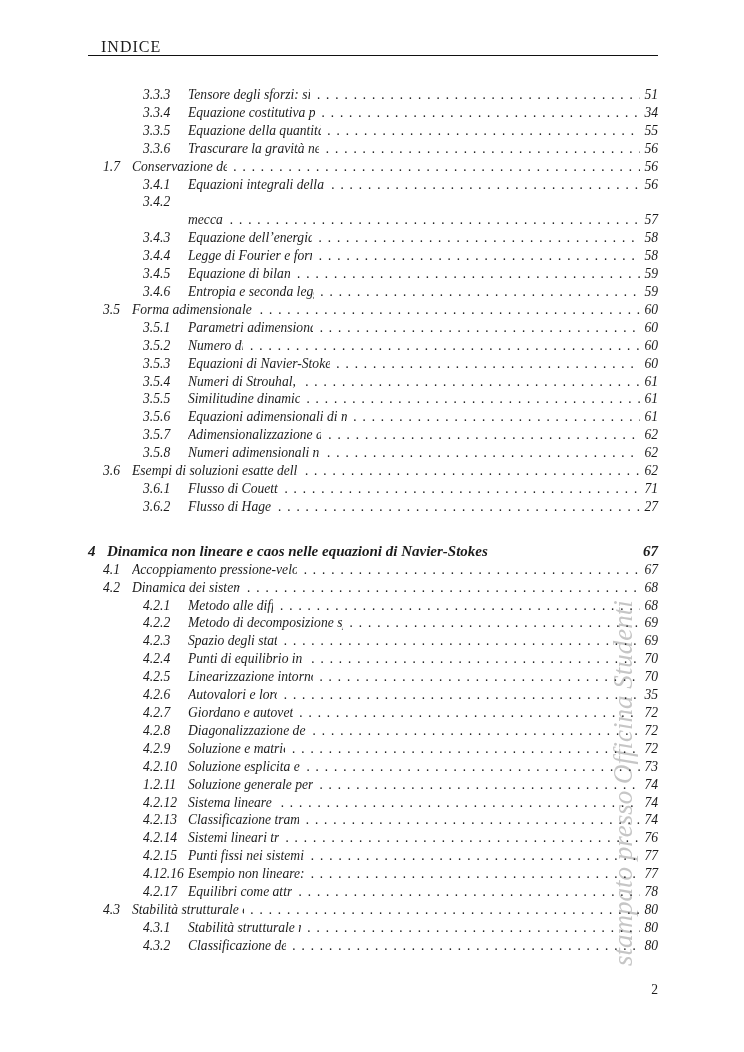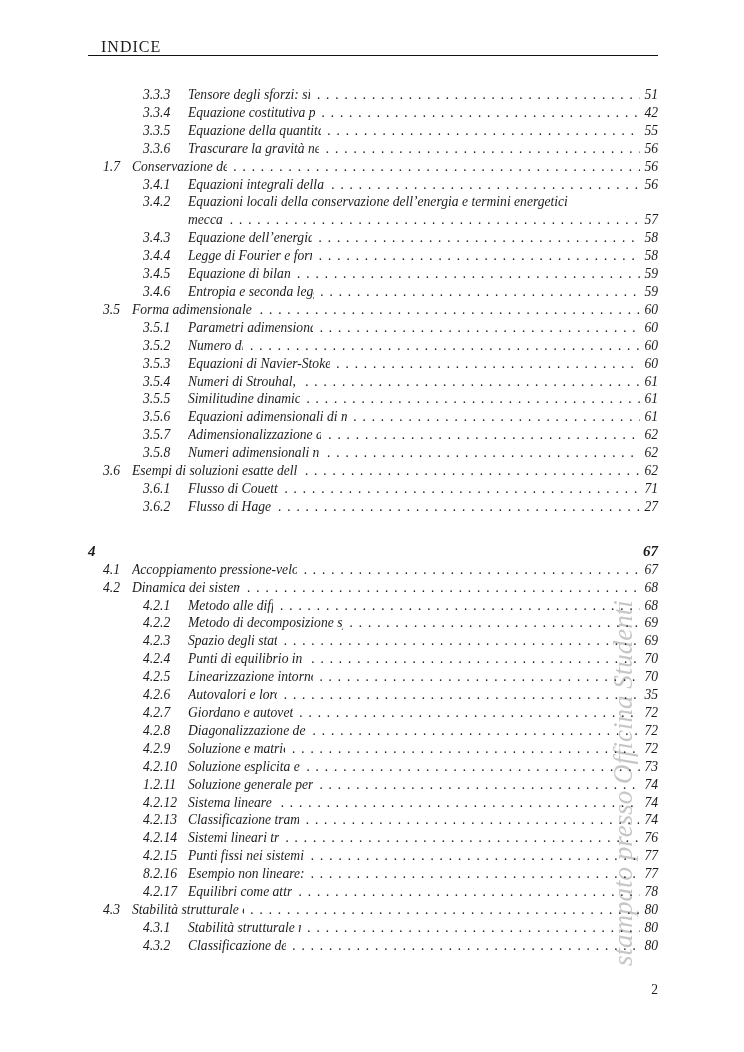--- a/index.html
+++ b/index.html
@@ -83,21 +83,21 @@
       <div class="row level-subsection">
         <span class="num">3.3.3</span>
         <span class="title">Tensore degli sforzi: simmetria e componenti</span>
         <span class="leader">. . . . . . . . . . . . . . . . . . . . . . . . . . . . . . . . . . . . . . . . . . . . . . . . . . . . . . . . . . . . . . . . . . . . . .</span>
         <span class="page-no">51</span>
       </div>
       <div class="row level-subsection">
         <span class="num">3.3.4</span>
         <span class="title">Equazione costitutiva per un fluido newtoniano</span>
         <span class="leader">. . . . . . . . . . . . . . . . . . . . . . . . . . . . . . . . . . . . . . . . . . . . . . . . . . . . . . . . . . . . . . . . . . . . . .</span>
-        <span class="page-no">42</span>
+        <span class="page-no">34</span>
       </div>
       <div class="row level-subsection">
         <span class="num">3.3.5</span>
         <span class="title">Equazione della quantità di moto di Navier-Stokes</span>
         <span class="leader">. . . . . . . . . . . . . . . . . . . . . . . . . . . . . . . . . . . . . . . . . . . . . . . . . . . . . . . . . . . . . . . . . . . . . .</span>
         <span class="page-no">55</span>
       </div>
       <div class="row level-subsection">
         <span class="num">3.3.6</span>
         <span class="title">Trascurare la gravità nei flussi a densità costante</span>
@@ -111,21 +111,20 @@
         <span class="page-no">56</span>
       </div>
       <div class="row level-subsection">
         <span class="num">3.4.1</span>
         <span class="title">Equazioni integrali della conservazione dell’energia</span>
         <span class="leader">. . . . . . . . . . . . . . . . . . . . . . . . . . . . . . . . . . . . . . . . . . . . . . . . . . . . . . . . . . . . . . . . . . . . . .</span>
         <span class="page-no">56</span>
       </div>
       <div class="row level-subsection">
         <span class="num">3.4.2</span>
-        <span class="title">Equazioni locali della conservazione dell’energia e termini energetici</span>
       </div>
       <div class="row level-subsection">
         <span class="num"></span>
         <span class="title">meccanici</span>
         <span class="leader">. . . . . . . . . . . . . . . . . . . . . . . . . . . . . . . . . . . . . . . . . . . . . . . . . . . . . . . . . . . . . . . . . . . . . .</span>
         <span class="page-no">57</span>
       </div>
       <div class="row level-subsection">
         <span class="num">3.4.3</span>
         <span class="title">Equazione dell’energia interna e dissipazione</span>
@@ -217,20 +216,21 @@
         <span class="page-no">71</span>
       </div>
       <div class="row level-subsection">
         <span class="num">3.6.2</span>
         <span class="title">Flusso di Hagen-Poiseuille</span>
         <span class="leader">. . . . . . . . . . . . . . . . . . . . . . . . . . . . . . . . . . . . . . . . . . . . . . . . . . . . . . . . . . . . . . . . . . . . . .</span>
         <span class="page-no">27</span>
       </div>
       <div class="row level-chapter">
         <span class="num">4</span>
+        <span class="title">Dinamica non lineare e caos nelle equazioni di Navier-Stokes</span>
         <span class="spacer"></span>
         <span class="page-no">67</span>
       </div>
       <div class="row level-section">
         <span class="num">4.1</span>
         <span class="title">Accoppiamento pressione-velocità in flussi incomprimibili</span>
         <span class="leader">. . . . . . . . . . . . . . . . . . . . . . . . . . . . . . . . . . . . . . . . . . . . . . . . . . . . . . . . . . . . . . . . . . . . . .</span>
         <span class="page-no">67</span>
       </div>
       <div class="row level-section">
@@ -323,21 +323,21 @@
         <span class="leader">. . . . . . . . . . . . . . . . . . . . . . . . . . . . . . . . . . . . . . . . . . . . . . . . . . . . . . . . . . . . . . . . . . . . . .</span>
         <span class="page-no">76</span>
       </div>
       <div class="row level-subsection">
         <span class="num">4.2.15</span>
         <span class="title">Punti fissi nei sistemi lineari e non lineari</span>
         <span class="leader">. . . . . . . . . . . . . . . . . . . . . . . . . . . . . . . . . . . . . . . . . . . . . . . . . . . . . . . . . . . . . . . . . . . . . .</span>
         <span class="page-no">77</span>
       </div>
       <div class="row level-subsection">
-        <span class="num">8.2.16</span>
+        <span class="num">4.12.16</span>
         <span class="title">Esempio non lineare: il pendolo smorzato</span>
         <span class="leader">. . . . . . . . . . . . . . . . . . . . . . . . . . . . . . . . . . . . . . . . . . . . . . . . . . . . . . . . . . . . . . . . . . . . . .</span>
         <span class="page-no">77</span>
       </div>
       <div class="row level-subsection">
         <span class="num">4.2.17</span>
         <span class="title">Equilibri come attrattori e repulsori</span>
         <span class="leader">. . . . . . . . . . . . . . . . . . . . . . . . . . . . . . . . . . . . . . . . . . . . . . . . . . . . . . . . . . . . . . . . . . . . . .</span>
         <span class="page-no">78</span>
       </div>

